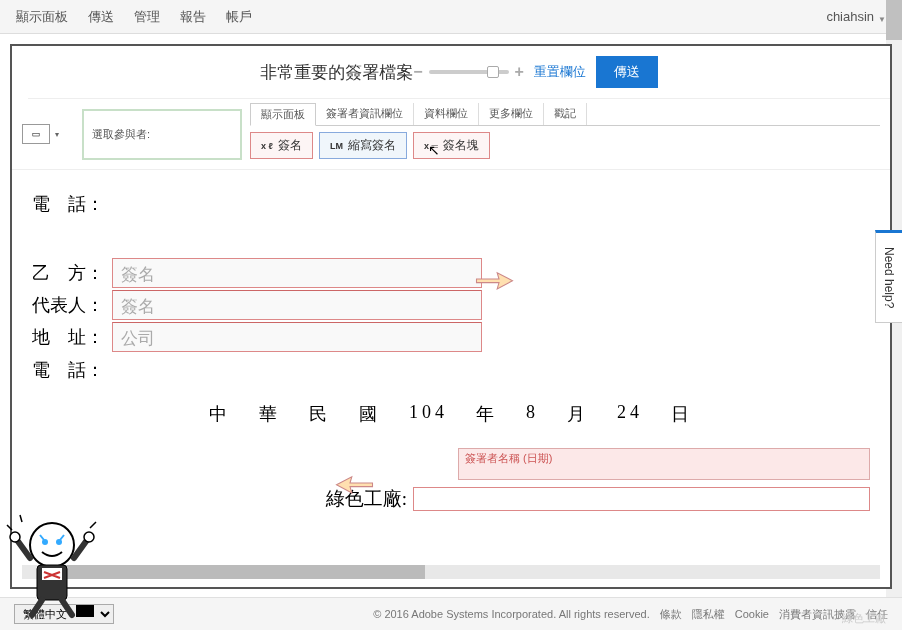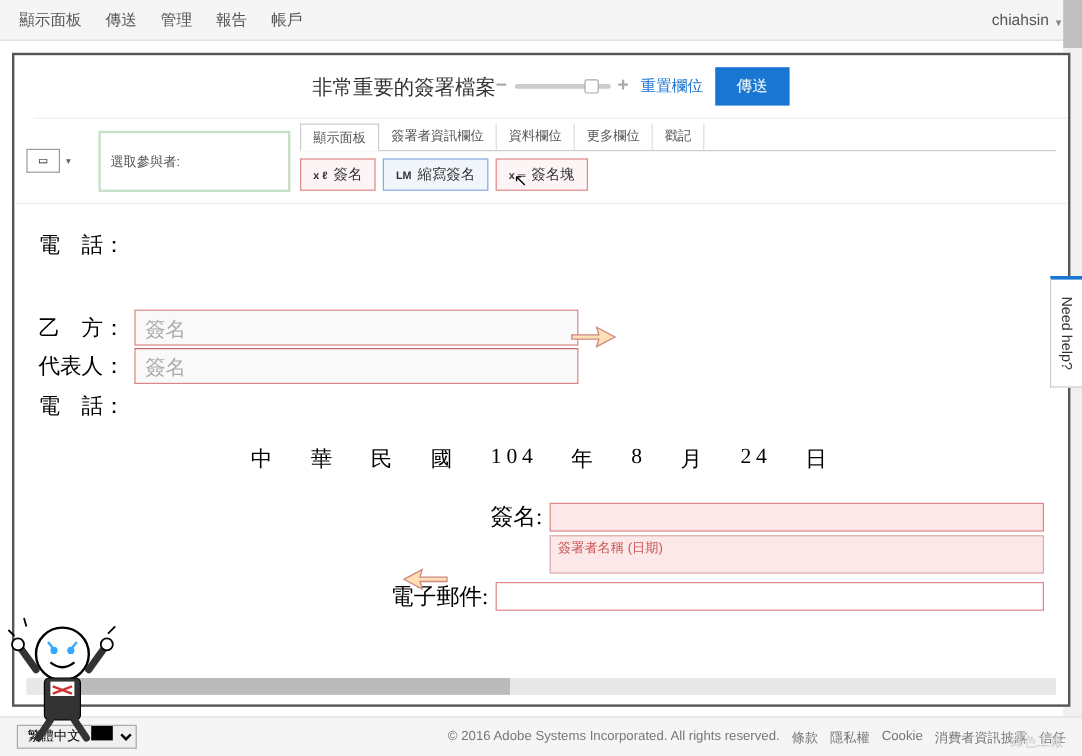--- a/index.html
+++ b/index.html
@@ -162,54 +162,54 @@
       <div class="sig-field w1">簽名</div>
     </div>
     <div class="doc-row" style="margin-top:-4px">
       <span class="doc-label tight" style="width:80px">代表人：</span>
       <div class="sig-field w1 stacked">簽名</div>
       <div class="pointer" style="left:460px;top:94px">
         <svg viewBox="0 0 50 30">
             <path d="M5 15 L30 15 L28 8 L45 17 L28 26 L30 19 L5 19 Z" fill="#ffe0b0" stroke="#c88" stroke-width="1.2"></path>
           </svg>
       </div>
+    </div>
+    <div class="doc-row" style="margin-top:-4px">
+      <span class="doc-label tight" style="width:80px">地　址：</span>
+      <div class="sig-field w1 stacked">公司</div>
     </div>
     <div class="doc-row">
       <span class="doc-label tight">電　話：</span>
     </div>
 
     <div class="date-row">
       <span>中</span>
       <span>華</span>
       <span>民</span>
       <span>國</span>
       <span>104</span>
       <span>年</span>
       <span>8</span>
       <span>月</span>
       <span>24</span>
       <span>日</span>
     </div>
 
     <div class="bottom-sig">
-      <div class="bottom-sig-row">
-        <span class="bottom-sig-label">簽名:</span>
-        <div class="bottom-sig-field"></div>
-      </div>
       <div class="bottom-sig-row" style="margin-top:-2px">
         <span class="bottom-sig-label"></span>
         <div class="sig-meta">簽署者名稱 (日期)</div>
       </div>
       <div class="bottom-sig-row">
         <div class="pointer" style="position:relative;left:300px;top:-16px;transform:scaleX(-1)">
           <svg viewBox="0 0 50 30">
               <path d="M5 15 L30 15 L28 8 L45 17 L28 26 L30 19 L5 19 Z" fill="#ffe0b0" stroke="#c88" stroke-width="1.2"></path>
             </svg>
         </div>
-        <span class="bottom-sig-label" style="margin-left:240px">電子郵件:</span>
+        <span class="bottom-sig-label" style="margin-left:240px">綠色工廠:</span>
         <div class="bottom-sig-field" style="background:#fff"></div>
       </div>
     </div>
   </div>
 
   <div class="hscroll">
     <div class="hscroll-thumb"></div>
   </div>
 </div>
 

